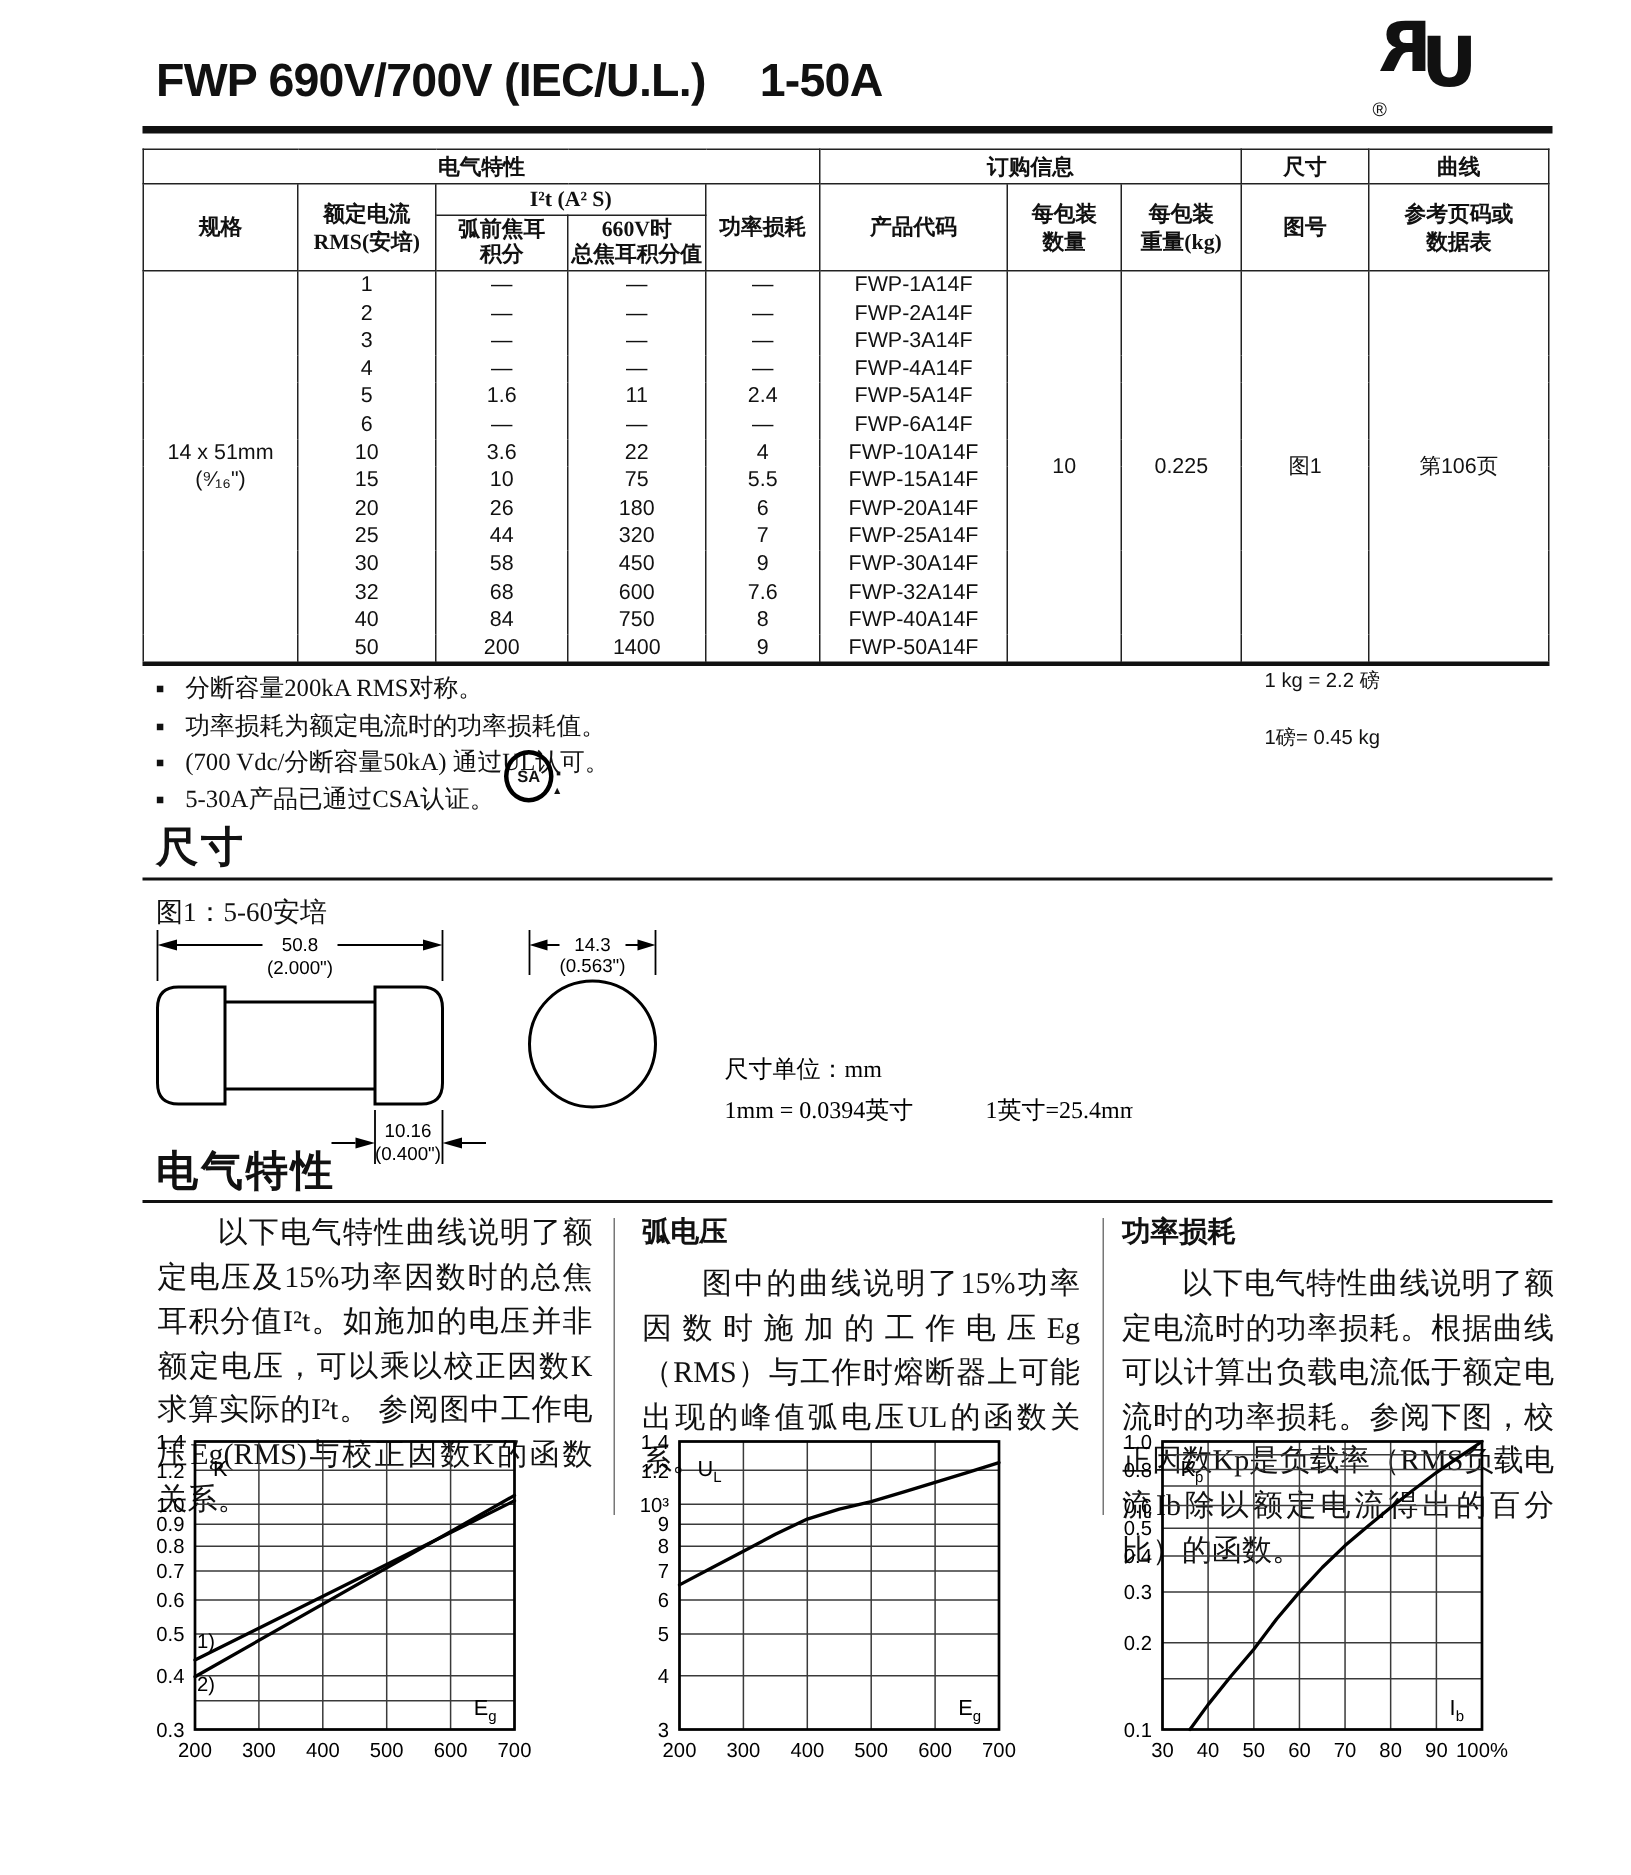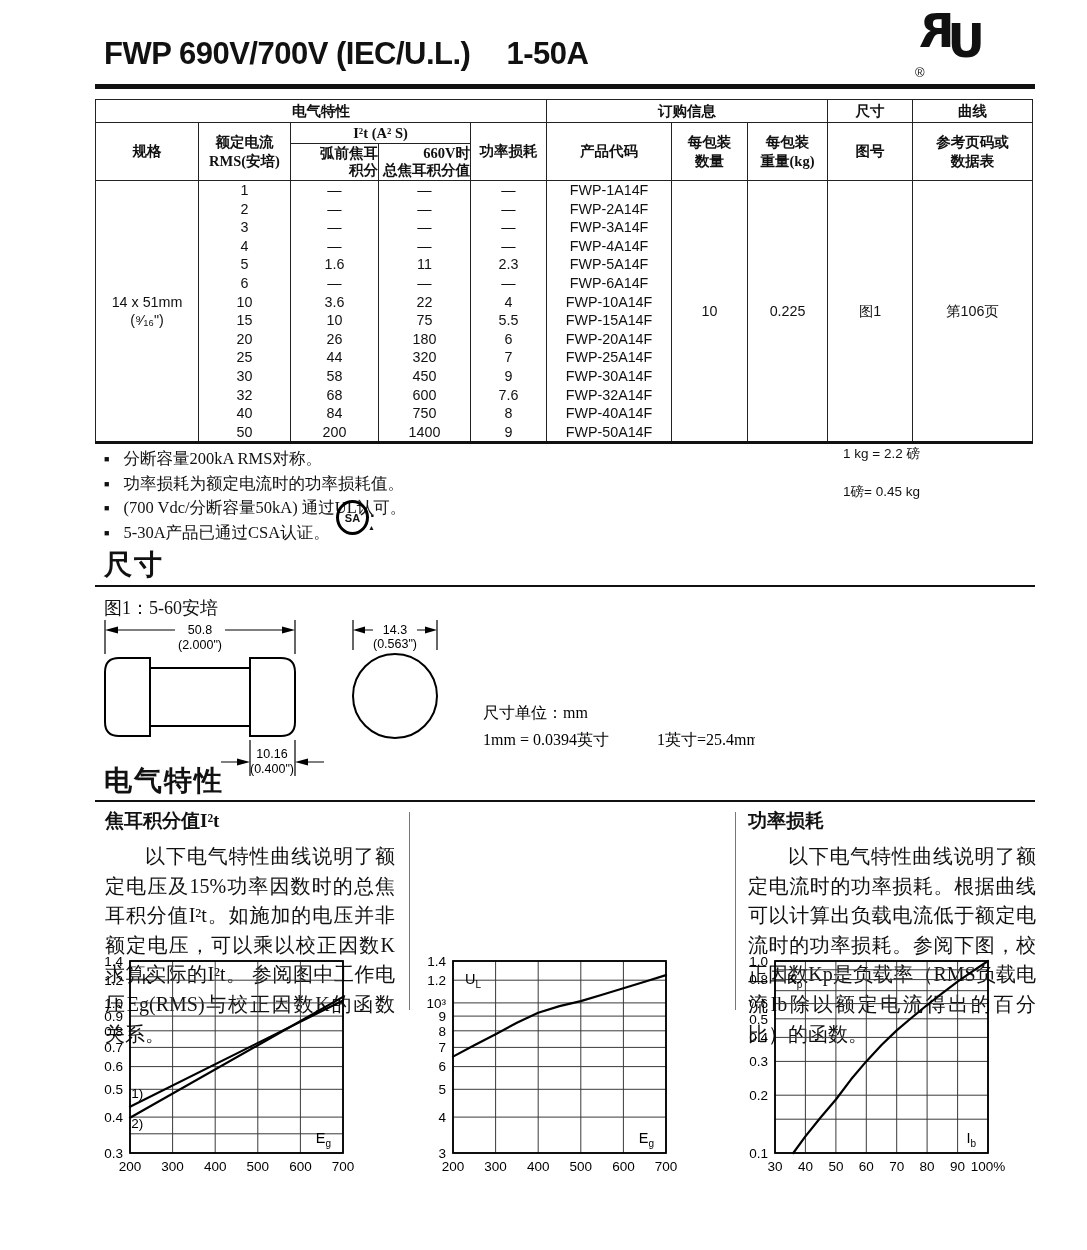--- a/index.html
+++ b/index.html
@@ -22,21 +22,21 @@
   
   table.spec{position:absolute;left:95px;top:99px;width:937px;border-collapse:collapse;
       table-layout:fixed;}
   table.spec th,table.spec td{border-left:1px solid #222;border-right:1px solid #222;
       padding:0;text-align:center;}
   table.spec thead th{border:1px solid #222;font-family:"Liberation Serif",serif;
       font-weight:bold;font-size:14.5px;}
   tr.grp th{height:22px;font-size:15px;}
   th.pre,td.pre{white-space:pre-line;}
   tr.h2 th{height:20px;}
-  tr.h3 th{height:36px;font-size:13.5px;line-height:17px;text-align:right;}
+  tr.h3 th{height:36px;font-size:13.5px;line-height:17px;}
   th.i2t{font-family:"Liberation Sans",sans-serif;font-size:14.5px;}
   table.spec tbody td{font-size:14.3px;height:18.6px;line-height:18.6px;border-top:none;border-bottom:none;}
   table.spec tbody{border-bottom:3px solid #111;}
   td.code{text-align:left;padding-left:20px;}
   td.spec-cell{vertical-align:middle;padding-bottom:62px;font-size:14.3px;line-height:19px;}
   td.mid{vertical-align:middle;}
 
   
   .conv{position:absolute;left:843px;top:445px;display:flex;gap:20px;font-size:13.5px;flex-direction:column;}
   .notes{position:absolute;left:104px;top:447px;font-family:"Liberation Serif",serif;
@@ -168,21 +168,21 @@
           <td>4</td>
           <td>—</td>
           <td>—</td>
           <td>—</td>
           <td class="code">FWP-4A14F</td>
         </tr>
         <tr>
           <td>5</td>
           <td>1.6</td>
           <td>11</td>
-          <td>2.3</td>
+          <td>2.4</td>
           <td class="code">FWP-5A14F</td>
         </tr>
         <tr>
           <td>6</td>
           <td>—</td>
           <td>—</td>
           <td>—</td>
           <td class="code">FWP-6A14F</td>
         </tr>
         <tr>
@@ -312,22 +312,25 @@
       <text x="388" y="102" class="unit">尺寸单位：mm</text>
       <text x="388" y="129" class="unit">1mm = 0.0394英寸</text>
       <text x="562" y="129" class="unit">1英寸=25.4mm</text>
     </svg>
   </div>
 
   <div class="sec-h" style="left:104px;top:762px">电气特性</div>
   <div class="rule rule-elec"></div>
 
   <div class="col" style="left:105px;width:290px">
-    <h3>焦耳积分值I²t</h3>
     <p>以下电气特性曲线说明了额定电压及15%功率因数时的总焦耳积分值I²t。如施加的电压并非额定电压，可以乘以校正因数K求算实际的I²t。 参阅图中工作电压Eg(RMS)与校正因数K的函数关系。</p>
+  </div>
+  <div class="col" style="left:428px;width:292px">
+    <h3>弧电压</h3>
+    <p>图中的曲线说明了15%功率因数时施加的工作电压Eg（RMS）与工作时熔断器上可能出现的峰值弧电压UL的函数关系。</p>
   </div>
   <div class="col" style="left:748px;width:288px">
     <h3>功率损耗</h3>
     <p>以下电气特性曲线说明了额定电流时的功率损耗。根据曲线可以计算出负载电流低于额定电流时的功率损耗。参阅下图，校正因数Kp是负载率（RMS负载电流Ib除以额定电流得出的百分比）的函数。</p>
   </div>
   <div class="col-div" style="left:409px"></div>
   <div class="col-div" style="left:735px"></div>
 
   <div class="chart" style="left:93px"><svg width="310" height="247">
         <path d="M37.0 12V204M79.6 12V204M122.2 12V204M164.8 12V204M207.4 12V204M250.0 12V204M37 12.0H250M37 31.2H250M37 53.9H250M37 67.1H250M37 81.8H250M37 98.4H250M37 117.6H250M37 140.3H250M37 168.1H250M37 204.0H250M37 184.8H250" stroke="#3a3a3a" stroke-width="1" fill="none"></path>

